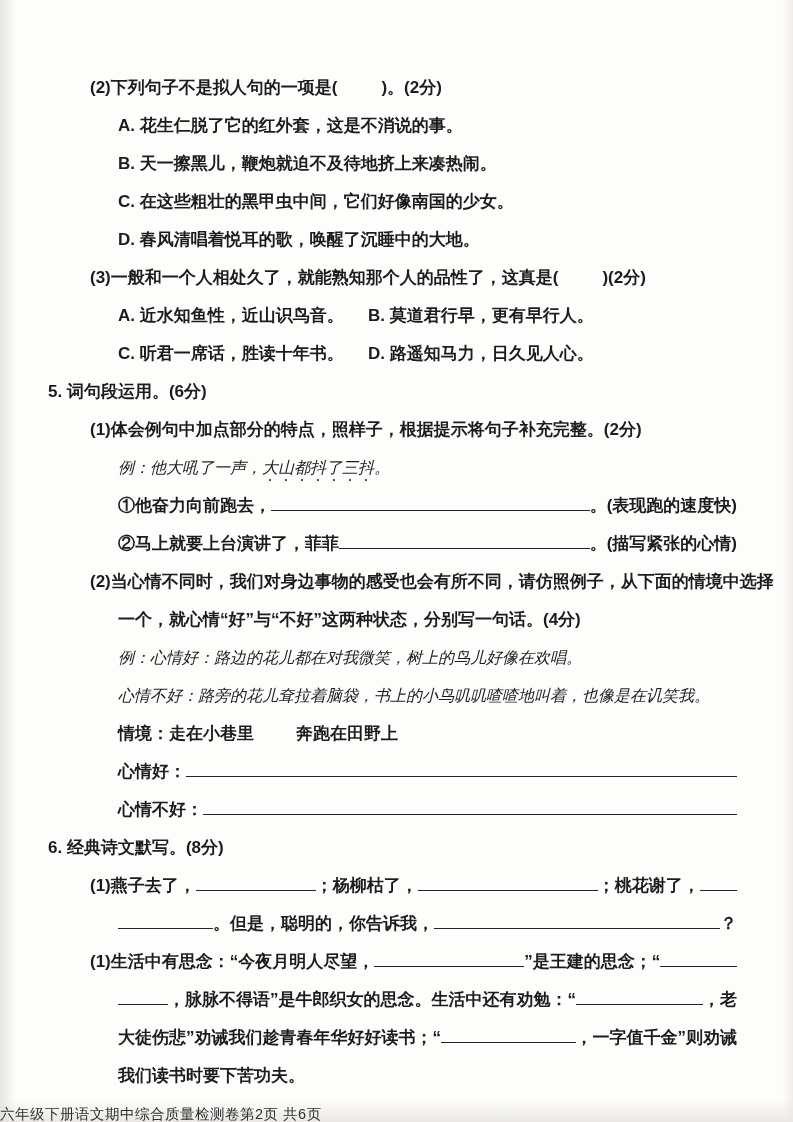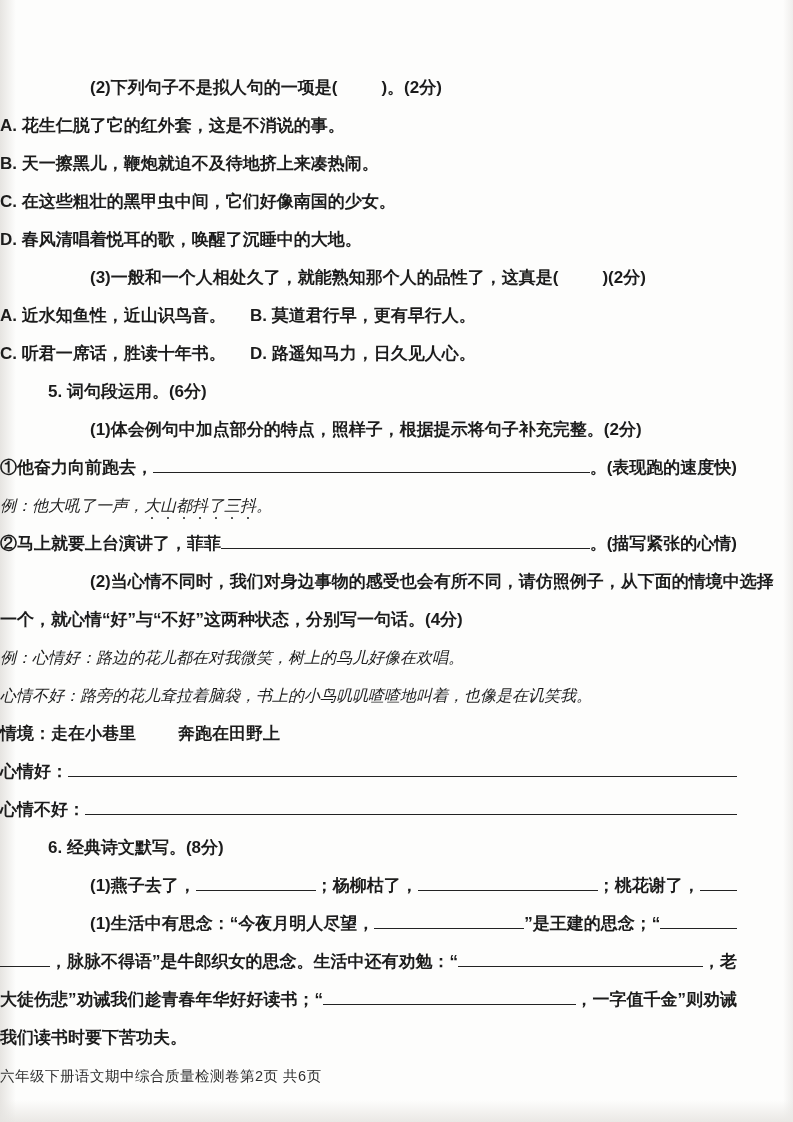--- a/index.html
+++ b/index.html
@@ -19,21 +19,21 @@
   .line {
     display: flex;
     align-items: baseline;
     line-height: 38px;
     font-size: 17px;
     font-weight: 600;
     white-space: pre;
   }
   .indent-0 { padding-left: 48px; }
   .indent-1 { padding-left: 90px; }
-  .indent-2 { }
+  .indent-2 { padding-left: 118px; }
   .font-kai {
     font-family: "Liberation Serif", serif;
     font-style: italic;
     font-weight: 500;
     font-size: 16px;
   }
   .txt { flex: 0 0 auto; }
   .blank {
     flex: 0 0 auto;
     border-bottom: 1.6px solid #232323;
@@ -64,31 +64,32 @@
       <div class="line indent-1"><span class="txt">(2)下列句子不是拟人句的一项是(</span><span class="gapspace" style="width: 44px;"></span><span class="txt">)。(2分)</span></div>
       <div class="line indent-2"><span class="txt">A. 花生仁脱了它的红外套，这是不消说的事。</span></div>
       <div class="line indent-2"><span class="txt">B. 天一擦黑儿，鞭炮就迫不及待地挤上来凑热闹。</span></div>
       <div class="line indent-2"><span class="txt">C. 在这些粗壮的黑甲虫中间，它们好像南国的少女。</span></div>
       <div class="line indent-2"><span class="txt">D. 春风清唱着悦耳的歌，唤醒了沉睡中的大地。</span></div>
       <div class="line indent-1"><span class="txt">(3)一般和一个人相处久了，就能熟知那个人的品性了，这真是(</span><span class="gapspace" style="width: 44px;"></span><span class="txt">)(2分)</span></div>
       <div class="line indent-2"><span class="txt" style="width: 250px;">A. 近水知鱼性，近山识鸟音。</span><span class="txt">B. 莫道君行早，更有早行人。</span></div>
       <div class="line indent-2"><span class="txt" style="width: 250px;">C. 听君一席话，胜读十年书。</span><span class="txt">D. 路遥知马力，日久见人心。</span></div>
       <div class="line indent-0"><span class="txt">5. 词句段运用。(6分)</span></div>
       <div class="line indent-1"><span class="txt">(1)体会例句中加点部分的特点，照样子，根据提示将句子补充完整。(2分)</span></div>
+      <div class="line indent-2 font-kai"><span class="txt">例：他大吼了一声，</span><span class="txt emph">大山都抖了三抖</span><span class="txt">。</span></div>
       <div class="line indent-2"><span class="txt">①他奋力向前跑去，</span><span class="blank fill"></span><span class="txt">。(表现跑的速度快)</span></div>
-      <div class="line indent-2 font-kai"><span class="txt">例：他大吼了一声，</span><span class="txt emph">大山都抖了三抖</span><span class="txt">。</span></div>
       <div class="line indent-2"><span class="txt">②马上就要上台演讲了，菲菲</span><span class="blank fill"></span><span class="txt">。(描写紧张的心情)</span></div>
       <div class="line indent-1"><span class="txt">(2)当心情不同时，我们对身边事物的感受也会有所不同，请仿照例子，从下面的情境中选择</span></div>
       <div class="line indent-2"><span class="txt">一个，就心情“好”与“不好”这两种状态，分别写一句话。(4分)</span></div>
       <div class="line indent-2 font-kai"><span class="txt">例：心情好：路边的花儿都在对我微笑，树上的鸟儿好像在欢唱。</span></div>
       <div class="line indent-2 font-kai"><span class="txt">心情不好：路旁的花儿耷拉着脑袋，书上的小鸟叽叽喳喳地叫着，也像是在讥笑我。</span></div>
       <div class="line indent-2"><span class="txt">情境：走在小巷里</span><span class="gapspace" style="width: 42px;"></span><span class="txt">奔跑在田野上</span></div>
       <div class="line indent-2"><span class="txt">心情好：</span><span class="blank fill"></span></div>
       <div class="line indent-2"><span class="txt">心情不好：</span><span class="blank fill"></span></div>
       <div class="line indent-0"><span class="txt">6. 经典诗文默写。(8分)</span></div>
       <div class="line indent-1"><span class="txt">(1)燕子去了，</span><span class="blank" style="width: 120px;"></span><span class="txt">；杨柳枯了，</span><span class="blank" style="width: 180px;"></span><span class="txt">；桃花谢了，</span><span class="blank fill"></span></div>
+      <div class="line indent-2"><span class="blank" style="width: 95px;"></span><span class="txt">。但是，聪明的，你告诉我，</span><span class="blank fill"></span><span class="txt">？</span></div>
       <div class="line indent-1"><span class="txt">(1)生活中有思念：“今夜月明人尽望，</span><span class="blank" style="width: 150px;"></span><span class="txt">”是王建的思念；“</span><span class="blank fill"></span></div>
       <div class="line indent-2"><span class="blank" style="width: 50px;"></span><span class="txt">，脉脉不得语”是牛郎织女的思念。生活中还有劝勉：“</span><span class="blank fill"></span><span class="txt">，老</span></div>
       <div class="line indent-2"><span class="txt">大徒伤悲”劝诫我们趁青春年华好好读书；“</span><span class="blank fill"></span><span class="txt">，一字值千金”则劝诫</span></div>
       <div class="line indent-2"><span class="txt">我们读书时要下苦功夫。</span></div>
     </div>
   <div class="footer">六年级下册语文期中综合质量检测卷第2页  共6页</div>
 </div>
 
 </body></html>

